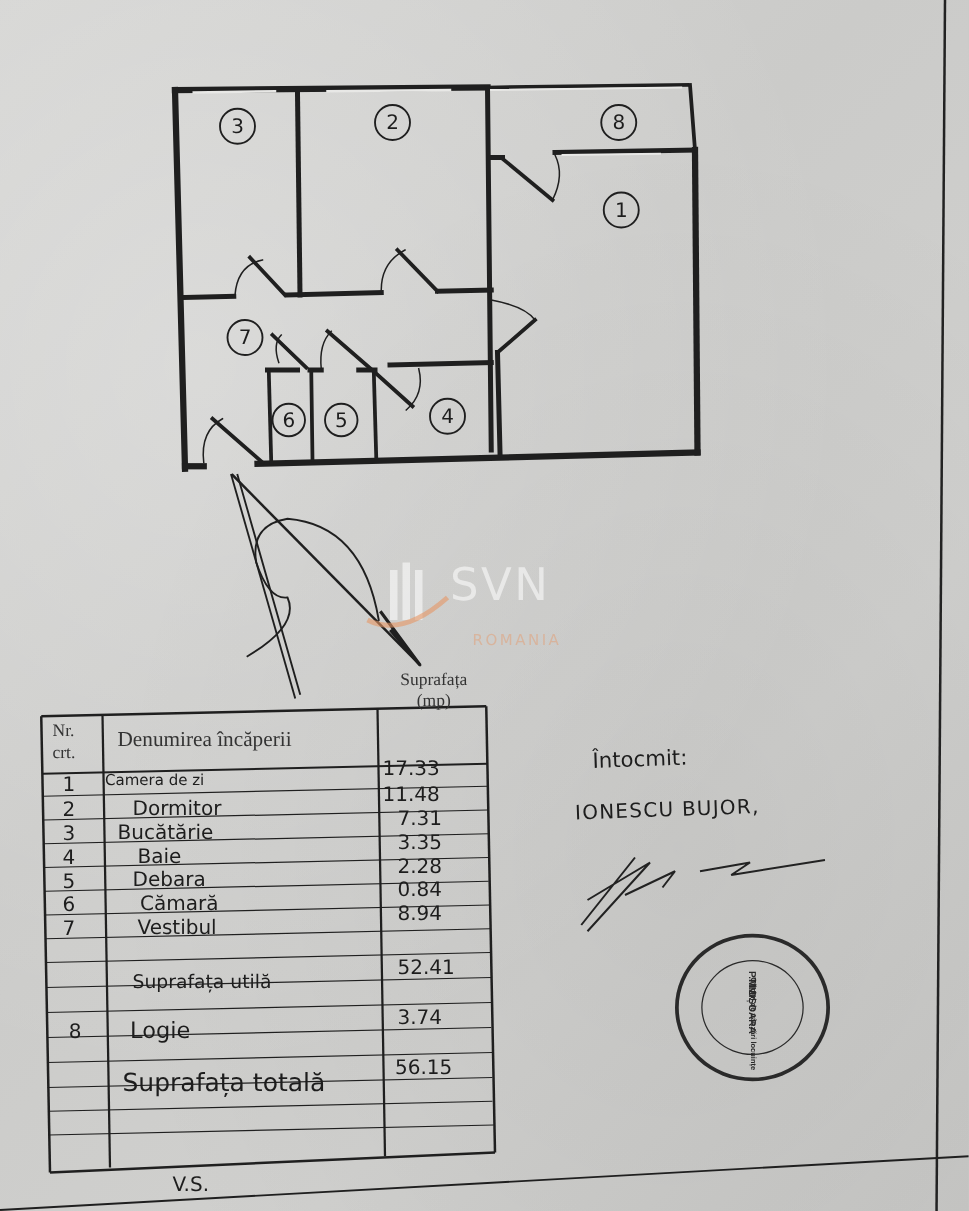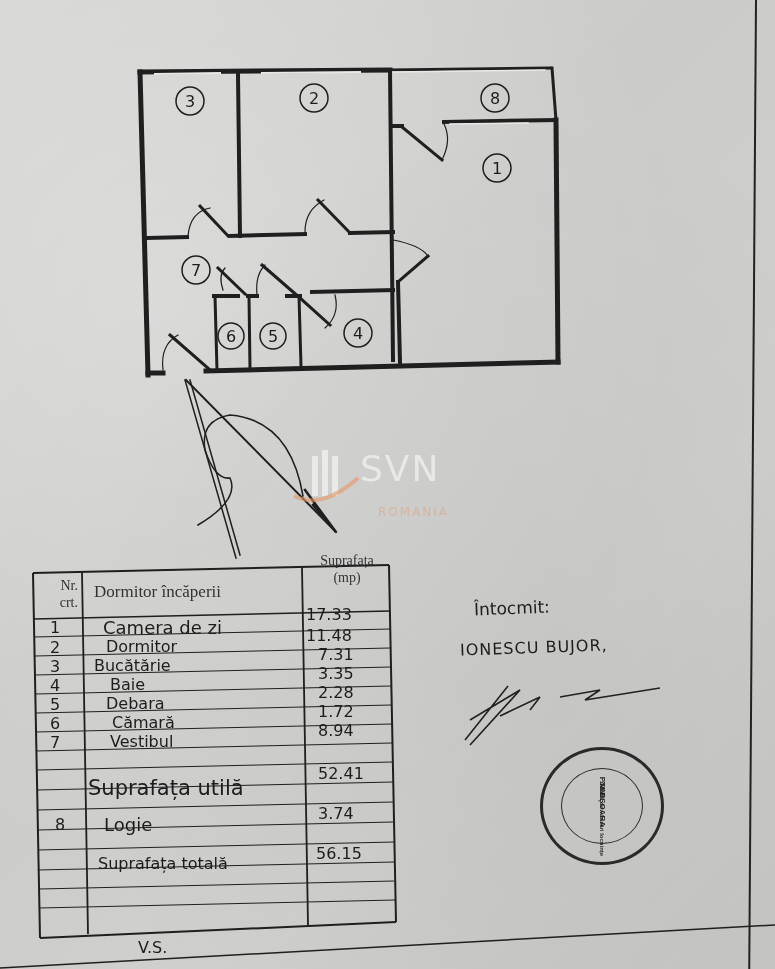--- a/index.html
+++ b/index.html
@@ -136,33 +136,33 @@
 
 <svg class="wm-logo" viewBox="0 0 68 60">
   <rect x="20" y="8" width="6" height="40" fill="rgba(255,255,255,0.55)"></rect>
   <rect x="30" y="2" width="6" height="46" fill="rgba(255,255,255,0.55)"></rect>
   <rect x="40" y="8" width="6" height="40" fill="rgba(255,255,255,0.55)"></rect>
   <path d="M2 48 Q30 62 66 30" stroke="rgba(230,150,100,0.6)" stroke-width="4" fill="none"></path>
 </svg>
 <div class="watermark-svn">SVN</div>
 <div class="watermark-ro">ROMANIA</div>
 
-<div class="hdr" style="left:42px;top:577px;font-size:14px;line-height:17px;text-align:right;width:36px;">
+<div class="hdr" style="left:42px;top:577px;font-size:14px;line-height:17px;text-align:left;width:36px;">
   <div>Nr.</div>
   <div>crt.</div>
 </div>
-<div class="hdr" style="left:94px;top:582px;font-size:17px;">Dormitor încăperii</div>
-<div class="hdr" style="left:306px;top:552px;font-size:14px;line-height:17px;text-align:center;width:82px;">
+<div class="hdr" style="left:94px;top:582px;font-size:17px;">Denumirea încăperii</div>
+<div class="hdr" style="left:306px;top:536px;font-size:14px;line-height:17px;text-align:center;width:82px;">
   <div>Suprafața</div>
   <div>(mp)</div>
 </div>
 
 <div class="table-text">
   <span class="cell" style="left:50px;top:618px;">1</span>
-  <span class="cell" style="left:103px;top:617px;font-size:18px;">Camera de zi</span>
+  <span class="cell" style="left:84px;top:617px;font-size:12px;">Camera de zi</span>
   <span class="cell" style="left:306px;top:605px;font-size:16px;">17.33</span>
 </div>
 <div class="table-text">
   <span class="cell" style="left:50px;top:638px;">2</span>
   <span class="cell" style="left:106px;top:637px;">Dormitor</span>
   <span class="cell" style="left:306px;top:626px;">11.48</span>
 </div>
 <div class="table-text">
   <span class="cell" style="left:50px;top:657px;">3</span>
   <span class="cell" style="left:94px;top:656px;">Bucătărie</span>
@@ -174,38 +174,38 @@
   <span class="cell" style="left:318px;top:664px;">3.35</span>
 </div>
 <div class="table-text">
   <span class="cell" style="left:50px;top:695px;">5</span>
   <span class="cell" style="left:106px;top:694px;">Debara</span>
   <span class="cell" style="left:318px;top:683px;">2.28</span>
 </div>
 <div class="table-text">
   <span class="cell" style="left:50px;top:714px;">6</span>
   <span class="cell" style="left:112px;top:713px;text-align:center;">Cămară</span>
-  <span class="cell" style="left:318px;top:702px;">1.72</span>
+  <span class="cell" style="left:318px;top:702px;">0.84</span>
 </div>
 <div class="table-text">
   <span class="cell" style="left:50px;top:733px;">7</span>
   <span class="cell" style="left:110px;top:732px;text-align:center;">Vestibul</span>
   <span class="cell" style="left:318px;top:721px;">8.94</span>
 </div>
 <div class="table-text">
-  <span class="cell" style="left:88px;top:776px;font-size:21px;">Suprafața utilă</span>
+  <span class="cell" style="left:106px;top:776px;font-size:15px;">Suprafața utilă</span>
   <span class="cell" style="left:318px;top:764px;">52.41</span>
 </div>
 <div class="table-text">
   <span class="cell" style="left:55px;top:815px;">8</span>
   <span class="cell" style="left:104px;top:814px;font-size:18px;">Logie</span>
   <span class="cell" style="left:318px;top:804px;">3.74</span>
 </div>
 <div class="table-text">
-  <span class="cell" style="left:98px;top:854px;font-size:16px;">Suprafața totală</span>
+  <span class="cell" style="left:98px;top:854px;font-size:20px;">Suprafața totală</span>
   <span class="cell" style="left:316px;top:844px;">56.15</span>
 </div>
 
 <div class="sig-block" style="left:474px;top:598px;font-size:17px;transform:rotate(-2deg);">Întocmit:</div>
 <div class="sig-block" style="left:460px;top:638px;font-size:16px;transform:rotate(-2deg);letter-spacing:1px;">IONESCU BUJOR,</div>
 
 <div class="stamp">
   <div class="stamp-inner"></div>
   <div class="stamp-text" style="top:34px;">P.M.D.</div>
   <div class="stamp-text" style="top:50px;">TIMIȘOARA</div>

